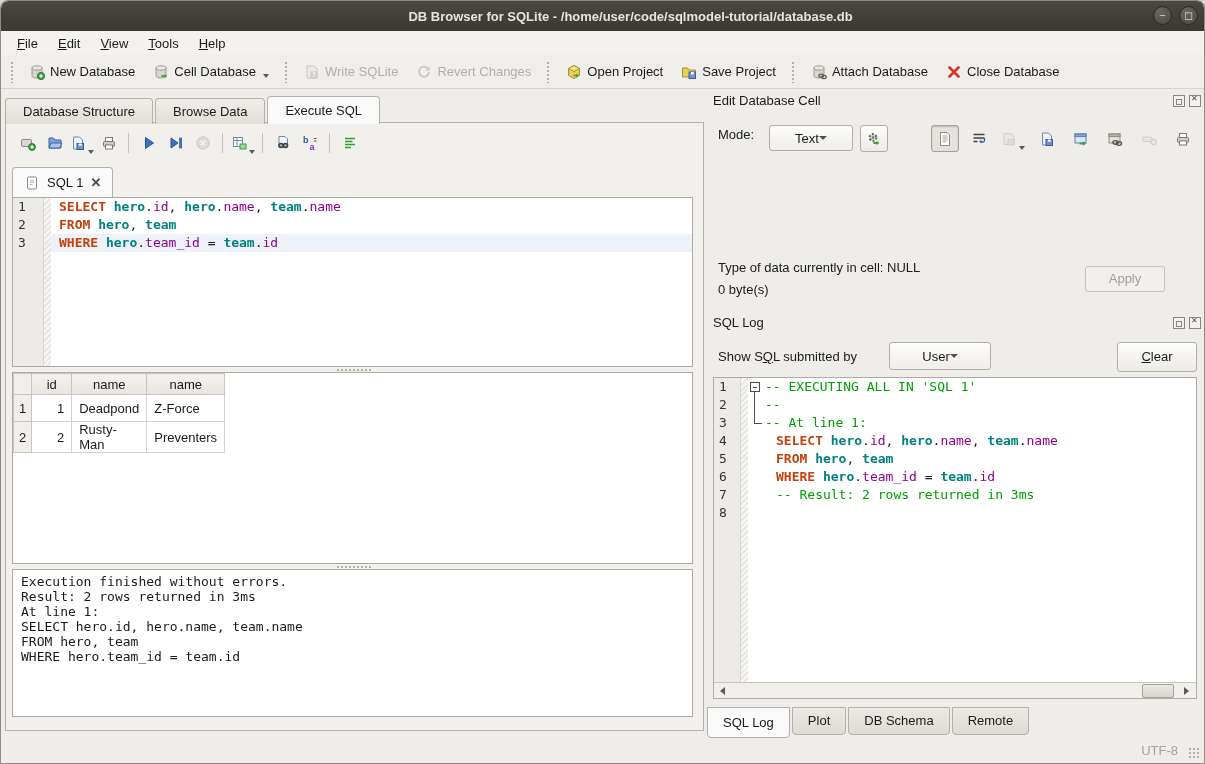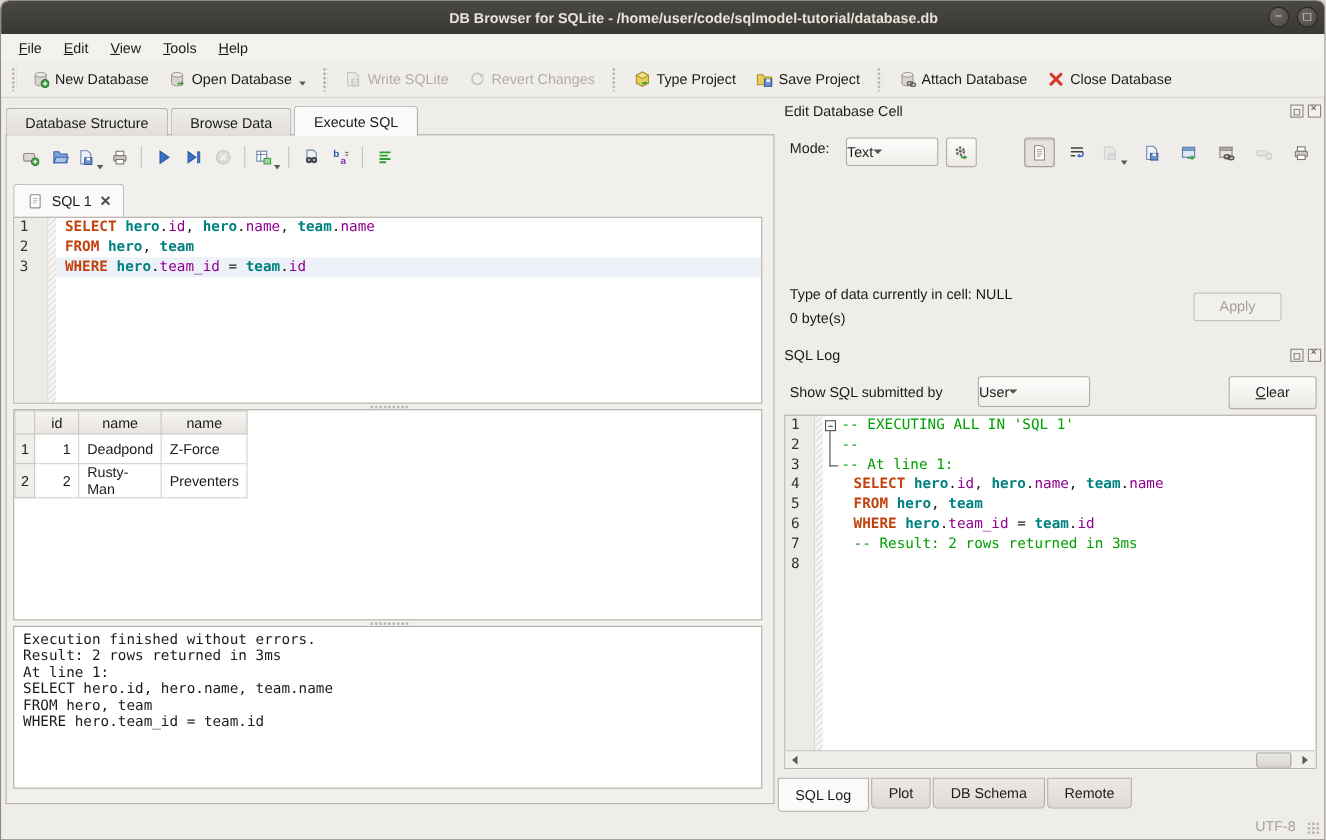--- a/index.html
+++ b/index.html
@@ -91,22 +91,22 @@
 
   #msgbox{left:6px;top:446px;width:681px;height:148px;line-height:15px;padding:4px 8px;white-space:pre;}
 
   
   .dock-title{position:absolute;left:712px;width:488px;display:flex;justify-content:space-between;align-items:center;}
   .dock-icons{display:flex;gap:4px;}
   .dock-ic{width:12px;height:12px;border:1px solid #8a867f;background:#f3f1ee;position:relative;box-sizing:border-box;}
   .dock-ic.float::after{content:"";position:absolute;left:2px;top:3px;width:4px;height:4px;border:1px solid #8a867f;}
   .dock-ic.closeic::after{content:"✕";position:absolute;left:1px;top:-2px;font-size:8px;color:#55524c;}
   .field-label{position:absolute;}
-  .combo{position:absolute;display:flex;align-items:center;justify-content:flex-start;border:1px solid #b2aea7;
-    border-radius:3px;background:linear-gradient(#fdfdfc,#efede9);padding:0 0;box-sizing:border-box;height:26px;}
+  .combo{position:absolute;display:flex;align-items:center;justify-content:center;border:1px solid #b2aea7;
+    border-radius:3px;background:linear-gradient(#fdfdfc,#efede9);padding:0 12px;box-sizing:border-box;height:26px;}
   .combo .arr{width:0;height:0;border-left:4px solid transparent;border-right:4px solid transparent;border-top:4.5px solid #55524c;}
   .pushbtn{position:absolute;border:1px solid #b2aea7;border-radius:3px;background:linear-gradient(#fdfdfc,#eceae5);
     text-align:center;box-sizing:border-box;}
   .pushbtn.disabled{background:#f2f0ec;border-color:#c6c3bd;color:#a39f98;}
   #gear-btn{left:859px;top:124px;width:28px;height:27px;display:flex;align-items:center;justify-content:center;}
   .cell-icons{position:absolute;left:930px;top:124px;width:266px;display:flex;justify-content:space-between;align-items:center;}
   .cbtn{width:28px;height:27px;display:flex;align-items:center;justify-content:center;border-radius:3px;box-sizing:border-box;}
   .cbtn.pressed{border:1px solid #a5a19a;background:#e6e3de;box-shadow:inset 0 1px 2px rgba(0,0,0,.18);}
   .cbtn.disabled svg{opacity:.4;filter:grayscale(1);}
 
@@ -176,21 +176,21 @@
       </div>
       <div class="tb-btn">
         <span class="icon">
           <svg viewBox="0 0 16 16">
             <path d="M3 4v8c0 1.2 2.3 2 5 2s5-.8 5-2V4z" fill="#d9d5ce" stroke="#8e8a83" stroke-width=".8"></path>
             <ellipse cx="8" cy="4" rx="5" ry="2.1" fill="#eceae5" stroke="#8e8a83" stroke-width=".8"></ellipse>
             <path d="M8.5 12h4" stroke="#45a049" stroke-width="1.8"></path>
             <path d="M11.6 9.7l2.6 2.3-2.6 2.3z" fill="#45a049"></path>
           </svg>
         </span>
-        <span>Open Database</span>
+        <span>Cell Database</span>
         <span class="caret"></span>
       </div>
       <div class="tb-sep dots"></div>
       <div class="tb-btn disabled">
         <span class="icon">
           <svg viewBox="0 0 16 16">
             <path d="M3 2h7l3 3v9H3z" fill="#e8e5e0" stroke="#9b968f"></path>
             <rect x="7" y="8" width="6" height="6" fill="#cac6bf" stroke="#9b968f"></rect>
             <rect x="8.5" y="8" width="3" height="2.2" fill="#fff" stroke="#9b968f" stroke-width=".5"></rect>
           </svg>
@@ -209,21 +209,21 @@
       <div class="tb-sep dots"></div>
       <div class="tb-btn">
         <span class="icon">
           <svg viewBox="0 0 16 16">
             <path d="M8 1.5l5.5 3v7l-5.5 3-5.5-3v-7z" fill="#e8cf58" stroke="#a8922e"></path>
             <path d="M8 1.5l5.5 3L8 7.5l-5.5-3z" fill="#f2e290" stroke="#a8922e"></path>
             <path d="M7.5 11.5h3.5" stroke="#3f9d44" stroke-width="1.6"></path>
             <path d="M10.2 9.6l2.6 1.9-2.6 1.9z" fill="#3f9d44"></path>
           </svg>
         </span>
-        <span>Type Project</span>
+        <span>Open Project</span>
       </div>
       <div class="tb-btn">
         <span class="icon">
           <svg viewBox="0 0 16 16">
             <path d="M1.5 4h5l1.5 2h6.5v7h-13z" fill="#e8cf58" stroke="#a8922e"></path>
             <rect x="8" y="8" width="6.5" height="6.5" fill="#6b94cf" stroke="#39599b"></rect>
             <rect x="9.8" y="8" width="3" height="2.4" fill="#fff"></rect>
           </svg>
         </span>
         <span>Save Project</span>

